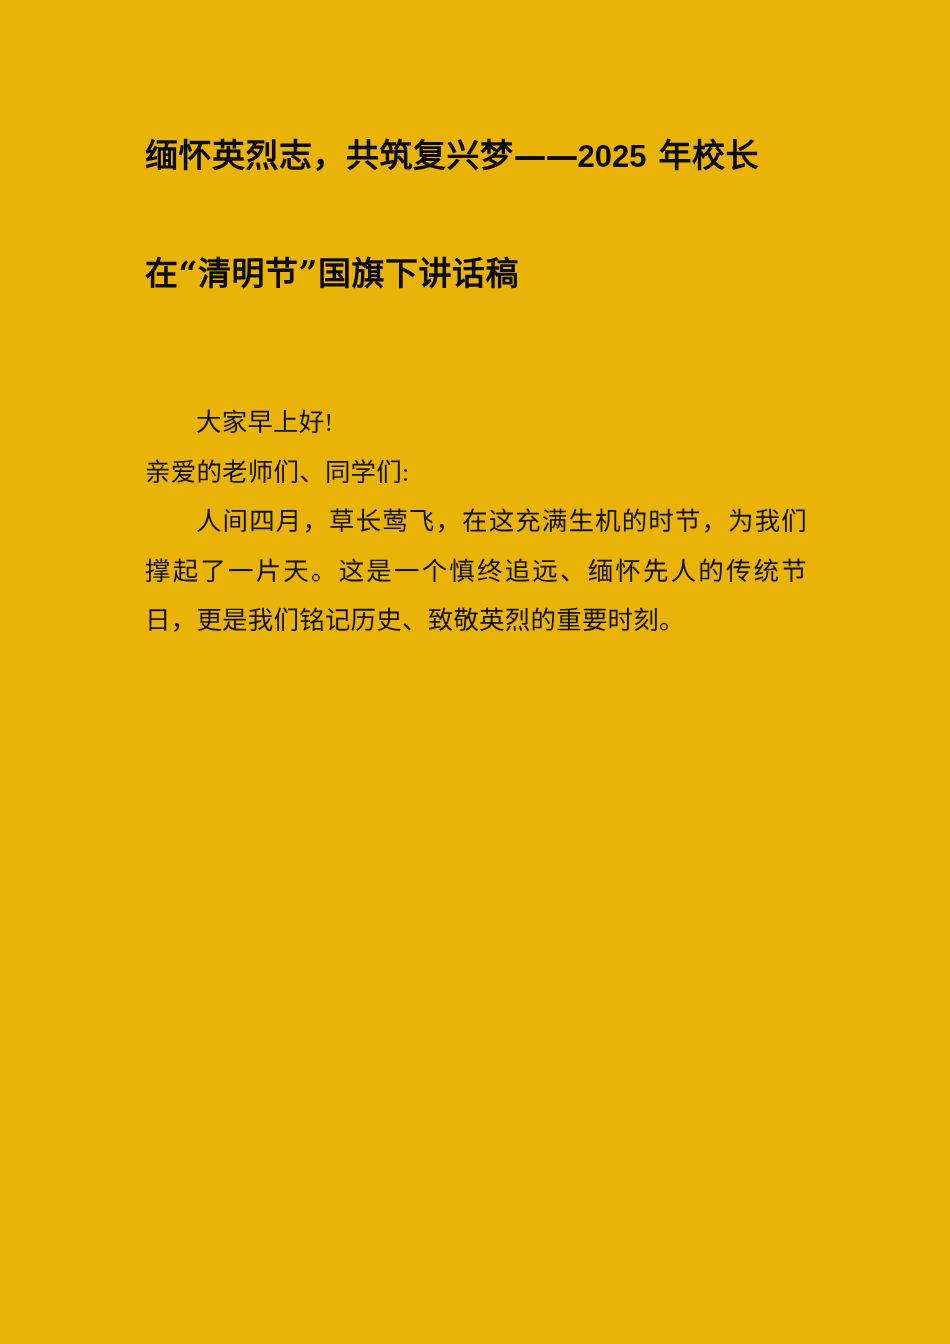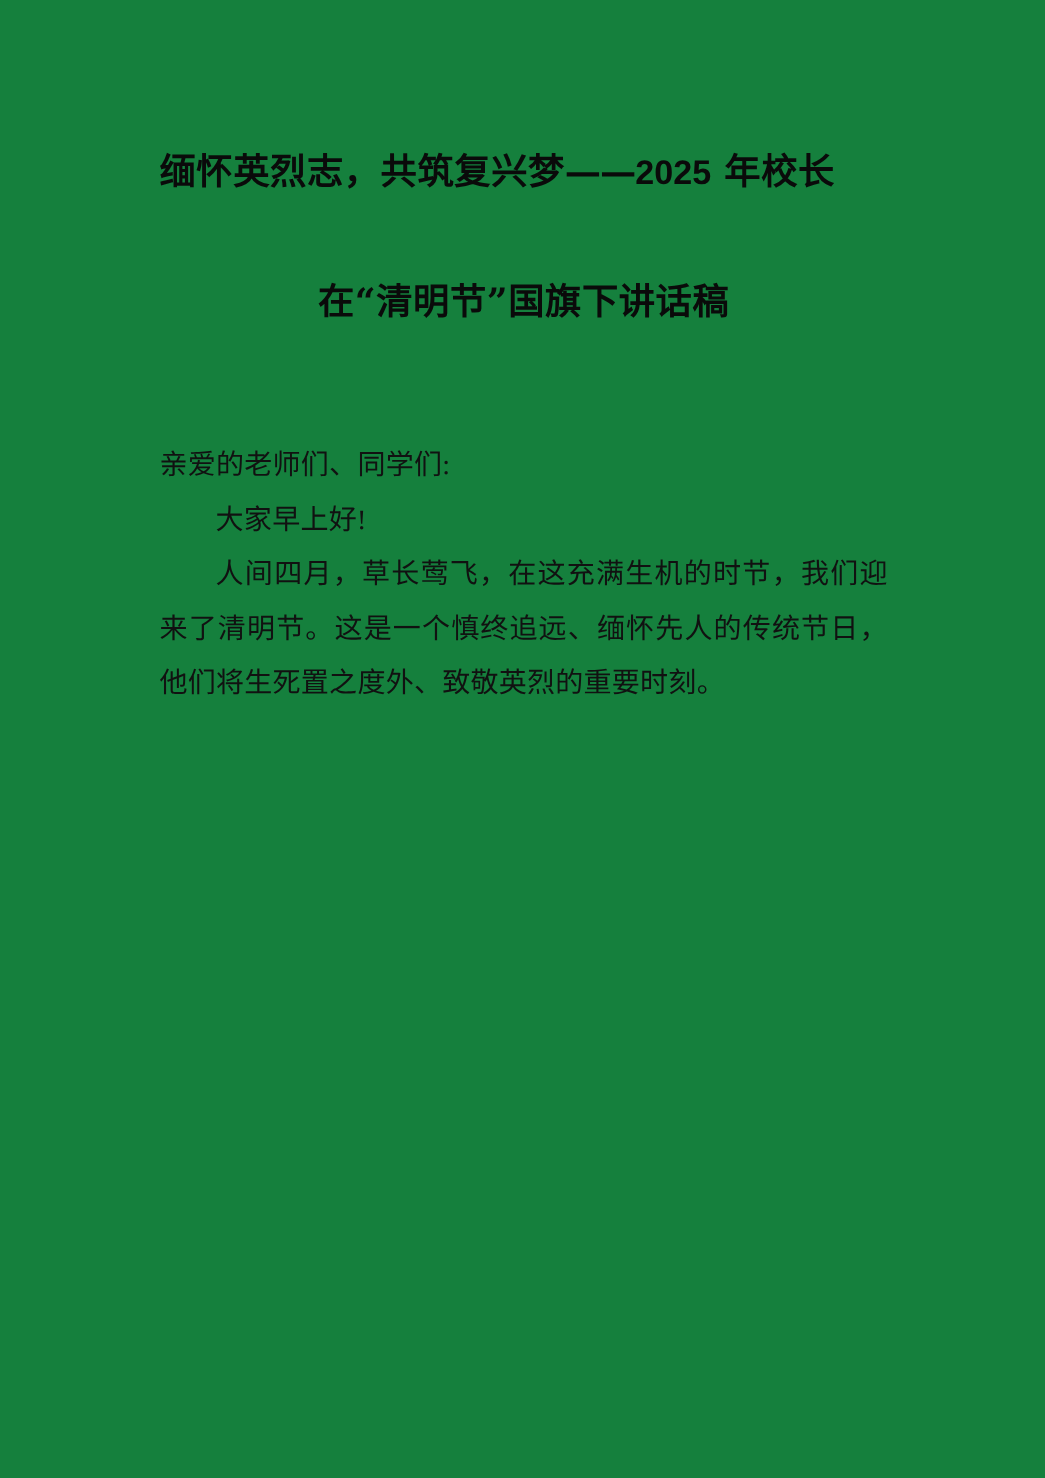--- a/index.html
+++ b/index.html
@@ -7,21 +7,21 @@
     margin: 0;
     padding: 0;
     background: #ffffff;
   }
 
   .page {
     position: relative;
     width: 950px;
     height: 1344px;
     margin: 0 auto;
-    background: #15803d;
+    background: #eab308;
     overflow: hidden;
     box-sizing: border-box;
     font-family: "Liberation Serif", "DejaVu Serif", serif;
     color: #000000;
     -webkit-font-smoothing: antialiased;
   }
 
   
   .title-block {
     position: absolute;
@@ -29,21 +29,20 @@
     top: 128px;
     width: 662px;
   }
 
   .doc-title-line {
     font-family: "DejaVu Serif", "Liberation Serif", serif;
     font-weight: 700;
     font-size: 33px;
     line-height: 55px;
     letter-spacing: 0.5px;
-    text-align: center;
     color: #0a0a0a;
     white-space: nowrap;
   }
 
   .doc-title-line.line-1 {
     text-align: left;
     margin-bottom: 62px;
   }
 
   .doc-title-line .year {
@@ -95,23 +94,23 @@
     <div class="doc-title-line line-1">
       <span>缅怀英烈志，共筑复兴梦</span><span class="dash">——</span><span class="year">2025</span><span> 年校长</span>
     </div>
 
     <div class="doc-title-line line-2">在“清明节”国旗下讲话稿</div>
 
   </div>
 
   <div class="body-block">
 
+    <p class="para indented">大家早上好!</p>
+
     <p class="para salutation">亲爱的老师们、同学们:</p>
 
-    <p class="para indented">大家早上好!</p>
-
-    <p class="para indented">人间四月，草长莺飞，在这充满生机的时节，我们迎来了清明节。这是一个慎终追远、缅怀先人的传统节日，他们将生死置之度外、致敬英烈的重要时刻。</p>
+    <p class="para indented">人间四月，草长莺飞，在这充满生机的时节，为我们撑起了一片天。这是一个慎终追远、缅怀先人的传统节日，更是我们铭记历史、致敬英烈的重要时刻。</p>
 
 
 
   </div>
 
 </div>
 
 </body></html>

